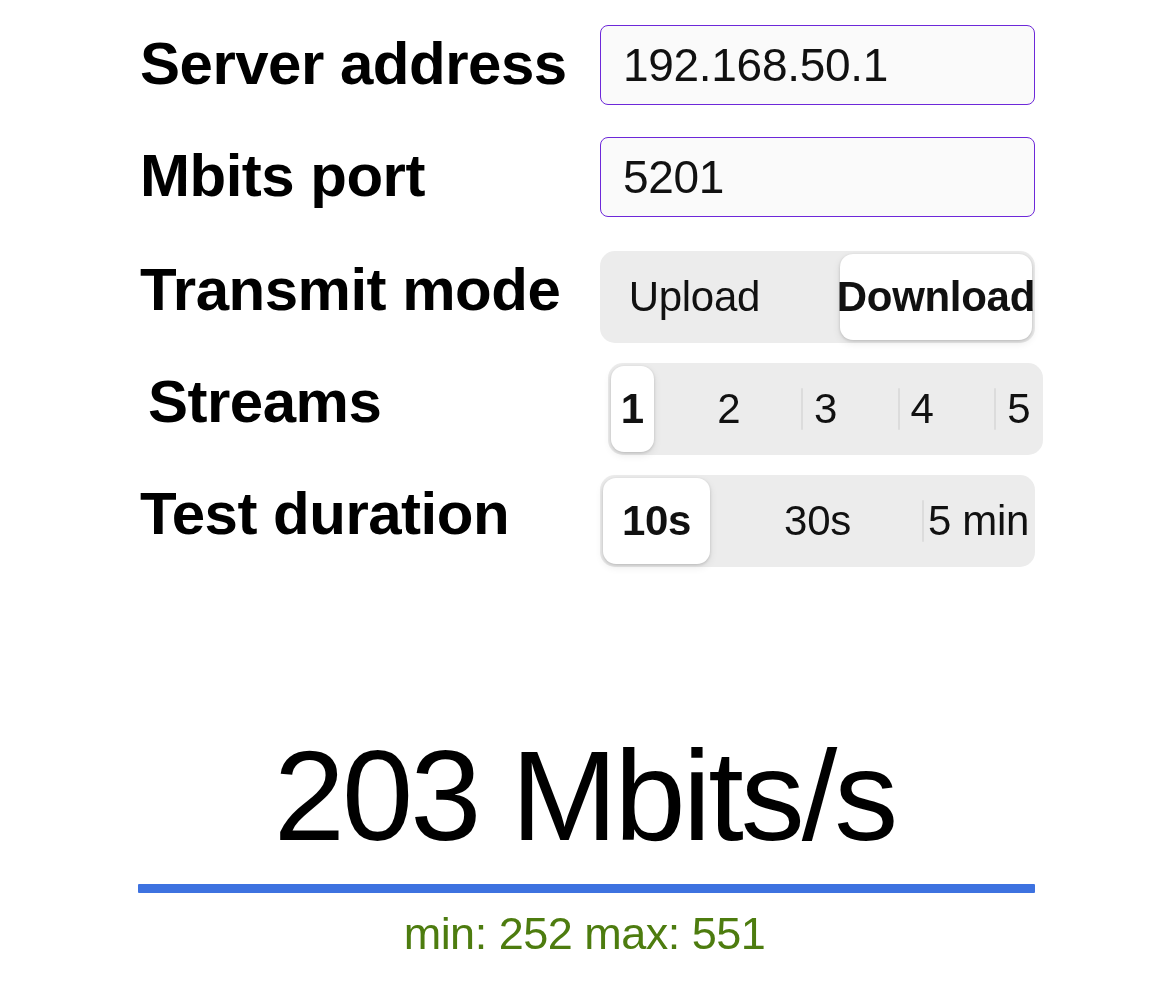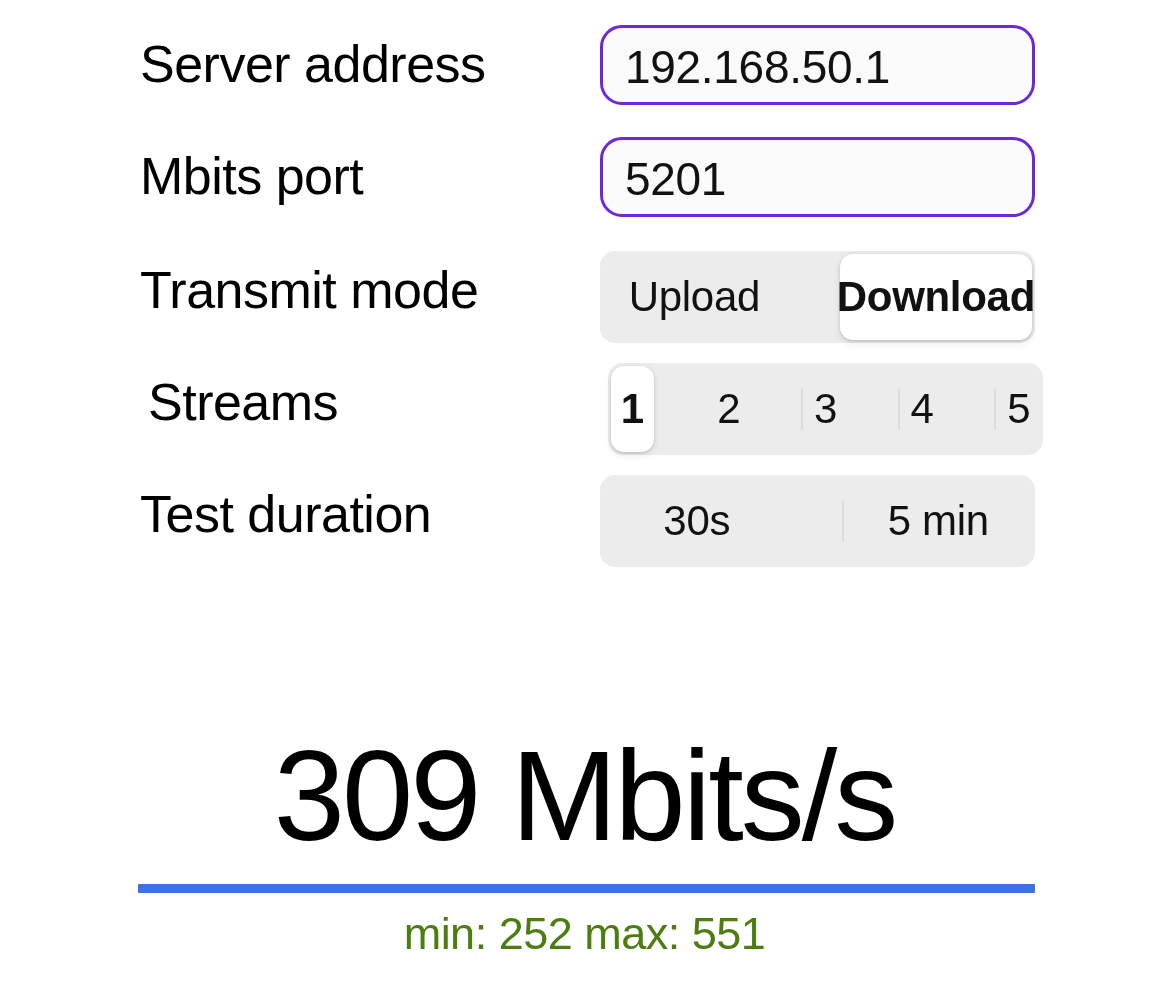--- a/index.html
+++ b/index.html
@@ -34,36 +34,36 @@
   .row-2 { top: 240px; }
   .row-3 { top: 352px; margin-left: 8px; }
   .row-4 { top: 464px; }
 
   .row-label {
     position: absolute;
     left: 140px;
     top: 0;
     height: 100px;
     line-height: 100px;
-    font-size: 52px;
-    font-weight: 400;
+    font-size: 60px;
+    font-weight: 700;
     letter-spacing: -0.5px;
     white-space: nowrap;
   }
 
   .field {
     position: absolute;
     left: 600px;
     top: 11px;
     width: 435px;
     height: 80px;
     box-sizing: border-box;
     background: #fafafa;
-    border: 3px solid #6d28d9;
-    border-radius: 22px;
+    border: 1px solid #6d28d9;
+    border-radius: 8px;
   }
   .field-value {
     position: absolute;
     left: 22px;
     top: 0;
     height: 78px;
     line-height: 78px;
     font-size: 46px;
     font-weight: 400;
     letter-spacing: -0.3px;
@@ -199,23 +199,24 @@
         <div class="seg-opt selected">1</div>
         <div class="seg-opt">2</div>
         <div class="seg-opt divider">3</div>
         <div class="seg-opt divider">4</div>
         <div class="seg-opt divider">5</div>
       </div>
     </div>
     <div class="row row-4">
       <div class="row-label">Test duration</div>
       <div class="seg seg-duration">
+        <div class="seg-opt selected">10s</div>
         <div class="seg-opt">30s</div>
         <div class="seg-opt divider">5 min</div>
       </div>
     </div>
   </div>
 
 <div class="result">
-  <div class="result-value">309 Mbits/s</div>
+  <div class="result-value">203 Mbits/s</div>
   <div class="result-bar" style="background: rgb(61, 114, 224);"></div>
   <div class="result-sub">min: 252 max: 551</div>
 </div>
 
 </body></html>

